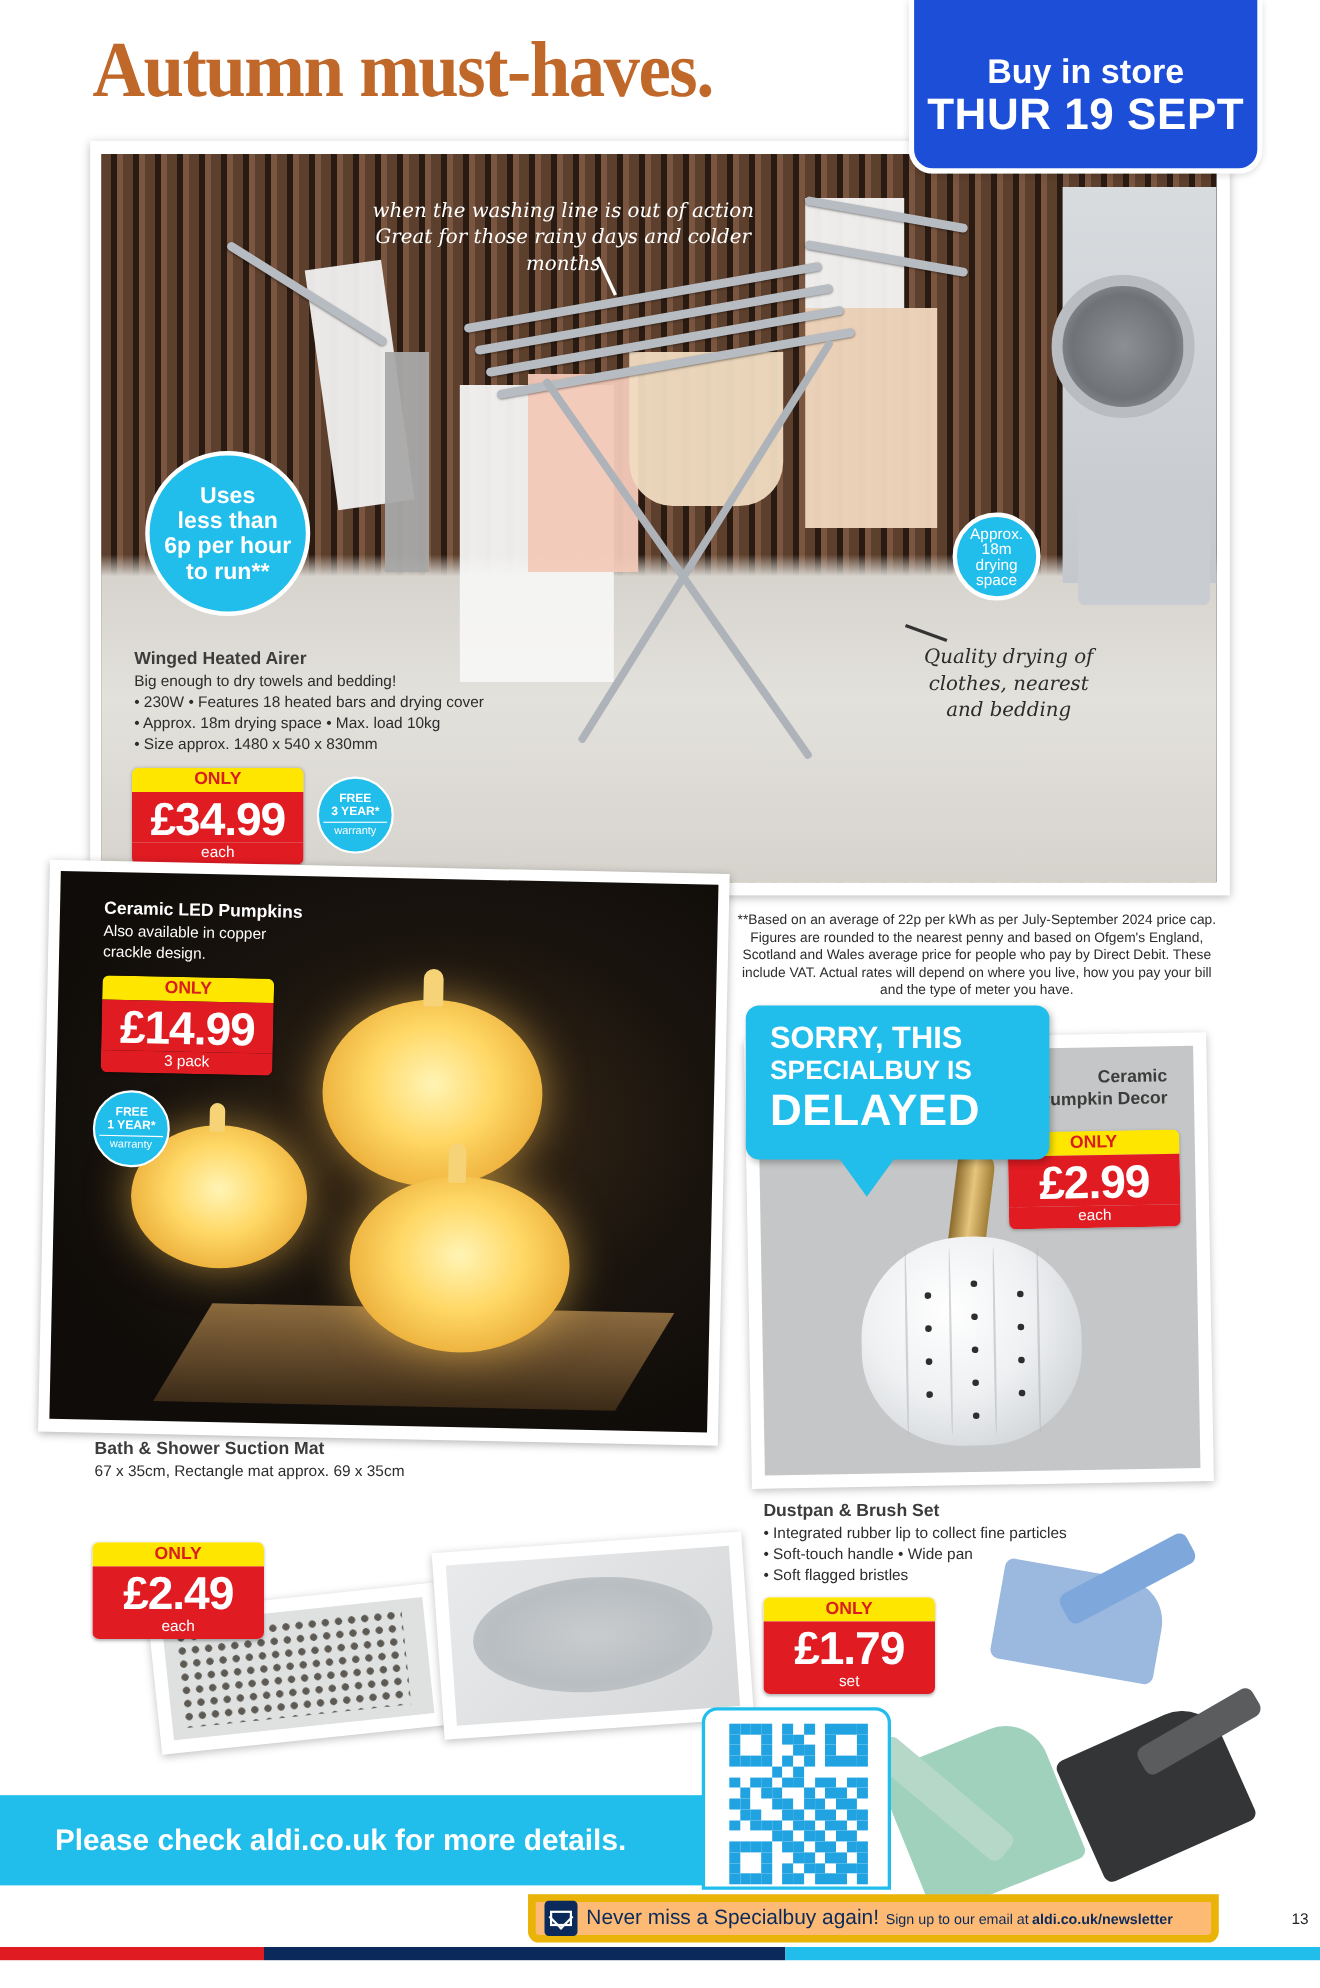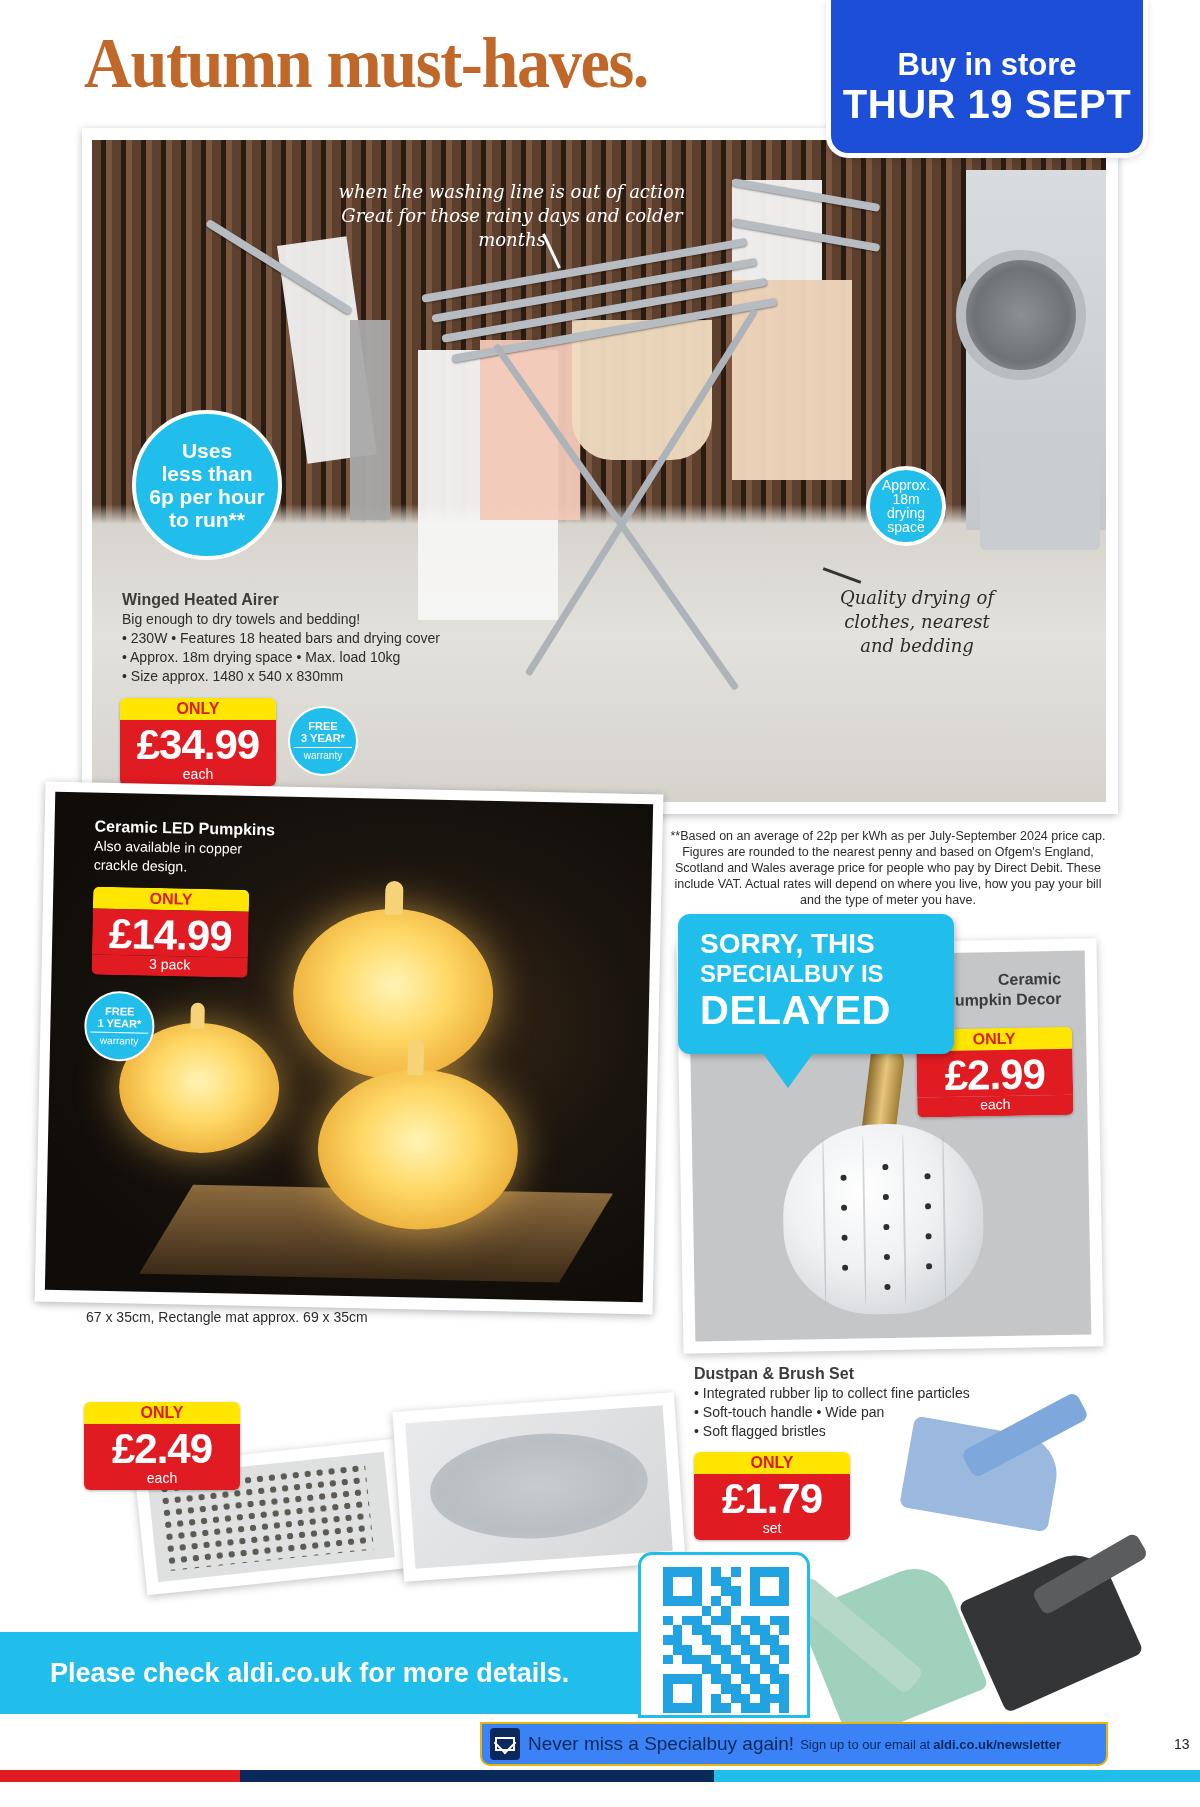--- a/index.html
+++ b/index.html
@@ -86,21 +86,21 @@
   .dustpan { border-radius: 8px 40px 8px 8px; }
   .brush { border-radius: 8px; }
 
   
   .banner { left: 0; top: 1632px; width: 650px; height: 82px; background: #21bdeb; color: #fff; font-weight: bold; font-size: 27px; line-height: 82px; padding-left: 50px; }
   .qr-box { left: 638px; top: 1552px; width: 172px; height: 166px; background: #fff; border: 3px solid #21bdeb; border-radius: 14px 14px 0 0; z-index: 3; }
   .qr { position: absolute; left: 22px; top: 12px; width: 126px; height: 146px; display: grid; grid-template-columns: repeat(13, 1fr); grid-template-rows: repeat(15, 1fr); }
   .qr span { background: #21a3e1; }
   .qr span.o { background: transparent; }
 
-  .newsletter { left: 480px; top: 1722px; width: 628px; height: 44px; border: 2px solid #eab308; border-radius: 0 0 10px 10px; display: flex; align-items: center; padding-left: 8px; background: #3b82f6; }
+  .newsletter { left: 480px; top: 1722px; width: 628px; height: 44px; border: 7px solid #eab308; border-radius: 0 0 10px 10px; display: flex; align-items: center; padding-left: 8px; background: #fdba74; }
   .nl-icon { width: 30px; height: 32px; background: #0b2a5b; border-radius: 4px; position: relative; margin-right: 8px; }
   .nl-icon::before { content: ""; position: absolute; left: 5px; top: 9px; width: 20px; height: 14px; border: 2px solid #fff; box-sizing: border-box; }
   .nl-icon::after { content: ""; position: absolute; left: 7px; top: 7px; width: 14px; height: 14px; border-right: 2px solid #fff; border-bottom: 2px solid #fff; transform: rotate(45deg); }
   .nl-main { font-size: 19px; color: #0b2a5b; margin-right: 6px; white-space: nowrap; }
   .nl-sub { font-size: 13px; color: #0b2a5b; white-space: nowrap; text-align: center; }
   .nl-link { font-size: 13px; font-weight: bold; color: #0b2a5b; white-space: nowrap; margin-left: 3px; }
   .page-num { left: 1174px; top: 1736px; font-size: 14px; color: #222; }
 
   .bar-red { left: 0; top: 1770px; width: 240px; height: 12px; background: #e01b22; }
   .bar-navy { left: 240px; top: 1770px; width: 474px; height: 12px; background: #0b2a5b; }
@@ -253,20 +253,21 @@
 </div>
 
 <div class="abs delayed">
   <div class="d1">SORRY, THIS</div>
   <div class="d2">SPECIALBUY IS</div>
   <div class="d3">DELAYED</div>
 </div>
 <div class="abs delayed-tail"></div>
 
 <div class="abs" style="left:86px;top:1308px;width:560px;">
+  <div class="prod-title">Bath &amp; Shower Suction Mat</div>
   <div class="prod-body">67 x 35cm, Rectangle mat approx. 69 x 35cm</div>
 </div>
 <div class="abs mat-rect">
     <div class="in">
       <div class="dots"></div>
     </div>
   </div>
 <div class="abs mat-oval">
     <div class="in">
       <div class="oval"></div>

